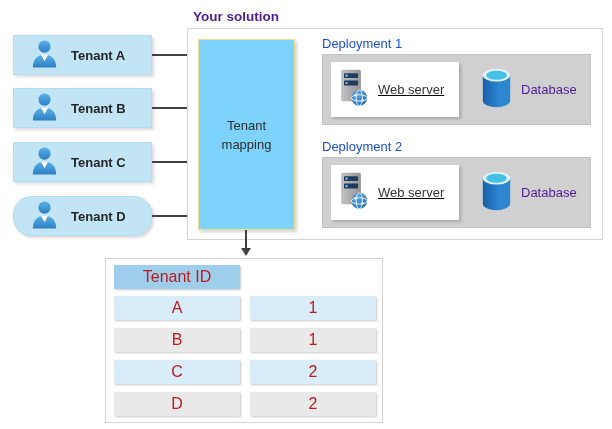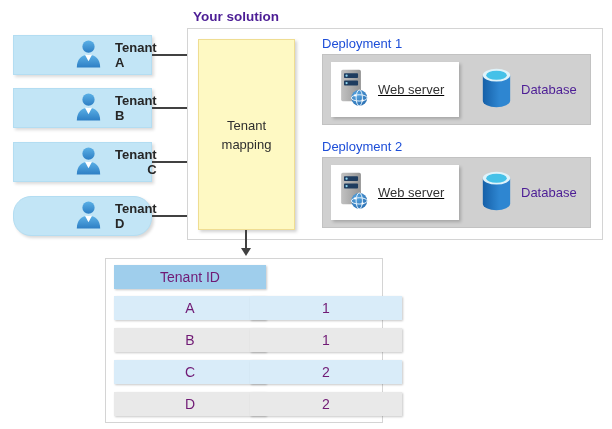--- a/index.html
+++ b/index.html
@@ -28,21 +28,21 @@
     width: 416px; height: 212px;
     background: #ffffff;
     border: 1.5px solid #d4d4d4;
   }
 
   
   .mapping-box {
     position: absolute;
     left: 198px; top: 39px;
     width: 97px; height: 191px;
-    background: #fef9c3;
+    background: #7dd3fc;
     border: 1px solid #efdd92;
     box-shadow: 2px 2px 3px rgba(0,0,0,0.18);
     display: flex;
     align-items: center;
     justify-content: center;
     text-align: center;
     font-size: 13px;
     line-height: 19px;
     color: #2e2e2e;
     padding: 4px;
@@ -51,21 +51,20 @@
   
   .tenant {
     position: absolute;
     left: 13px;
     width: 139px; height: 40px;
     background: #c2e5f6;
     border: 1px solid #b3ddf2;
     box-shadow: 2px 2px 3px rgba(0,0,0,0.15);
     display: flex;
     align-items: center;
-    padding-left: 44px;
   }
   .tenant .person { margin-left: 16px; flex: 0 0 auto; }
   .tenant .tenant-label {
     margin-left: 12px;
     font-size: 13px;
     font-weight: 700;
     color: #262626;
   }
   .t0 { top: 35px; } .t1 { top: 88px; } .t2 { top: 142px; text-align: right; } .t3 { top: 196px; border-radius: 18px; }
 
@@ -137,26 +136,26 @@
   
   .map-table {
     position: absolute;
     left: 105px; top: 258px;
     width: 278px; height: 165px;
     background: #ffffff;
     border: 1.5px solid #d4d4d4;
   }
   .cell {
     position: absolute;
-    width: 152px; height: 24px;
+    width: 126px; height: 24px;
     display: flex;
     align-items: center;
     justify-content: center;
-    font-size: 14px;
-    color: #701a75;
+    font-size: 16px;
+    color: #b91c1c;
     box-shadow: 1px 1px 2px rgba(0,0,0,0.22);
   }
   .c0 { left: 8px; } .c1 { left: 144px; }
   .rh { top: 6px; background: #9fceec; }
   .r0 { top: 37px; } .r1 { top: 69px; } .r2 { top: 101px; } .r3 { top: 133px; }
   .row-blue { background: #d9ecf9; }
   .row-gray { background: #e9e9e9; }
 </style>
 </head>
 <body>

